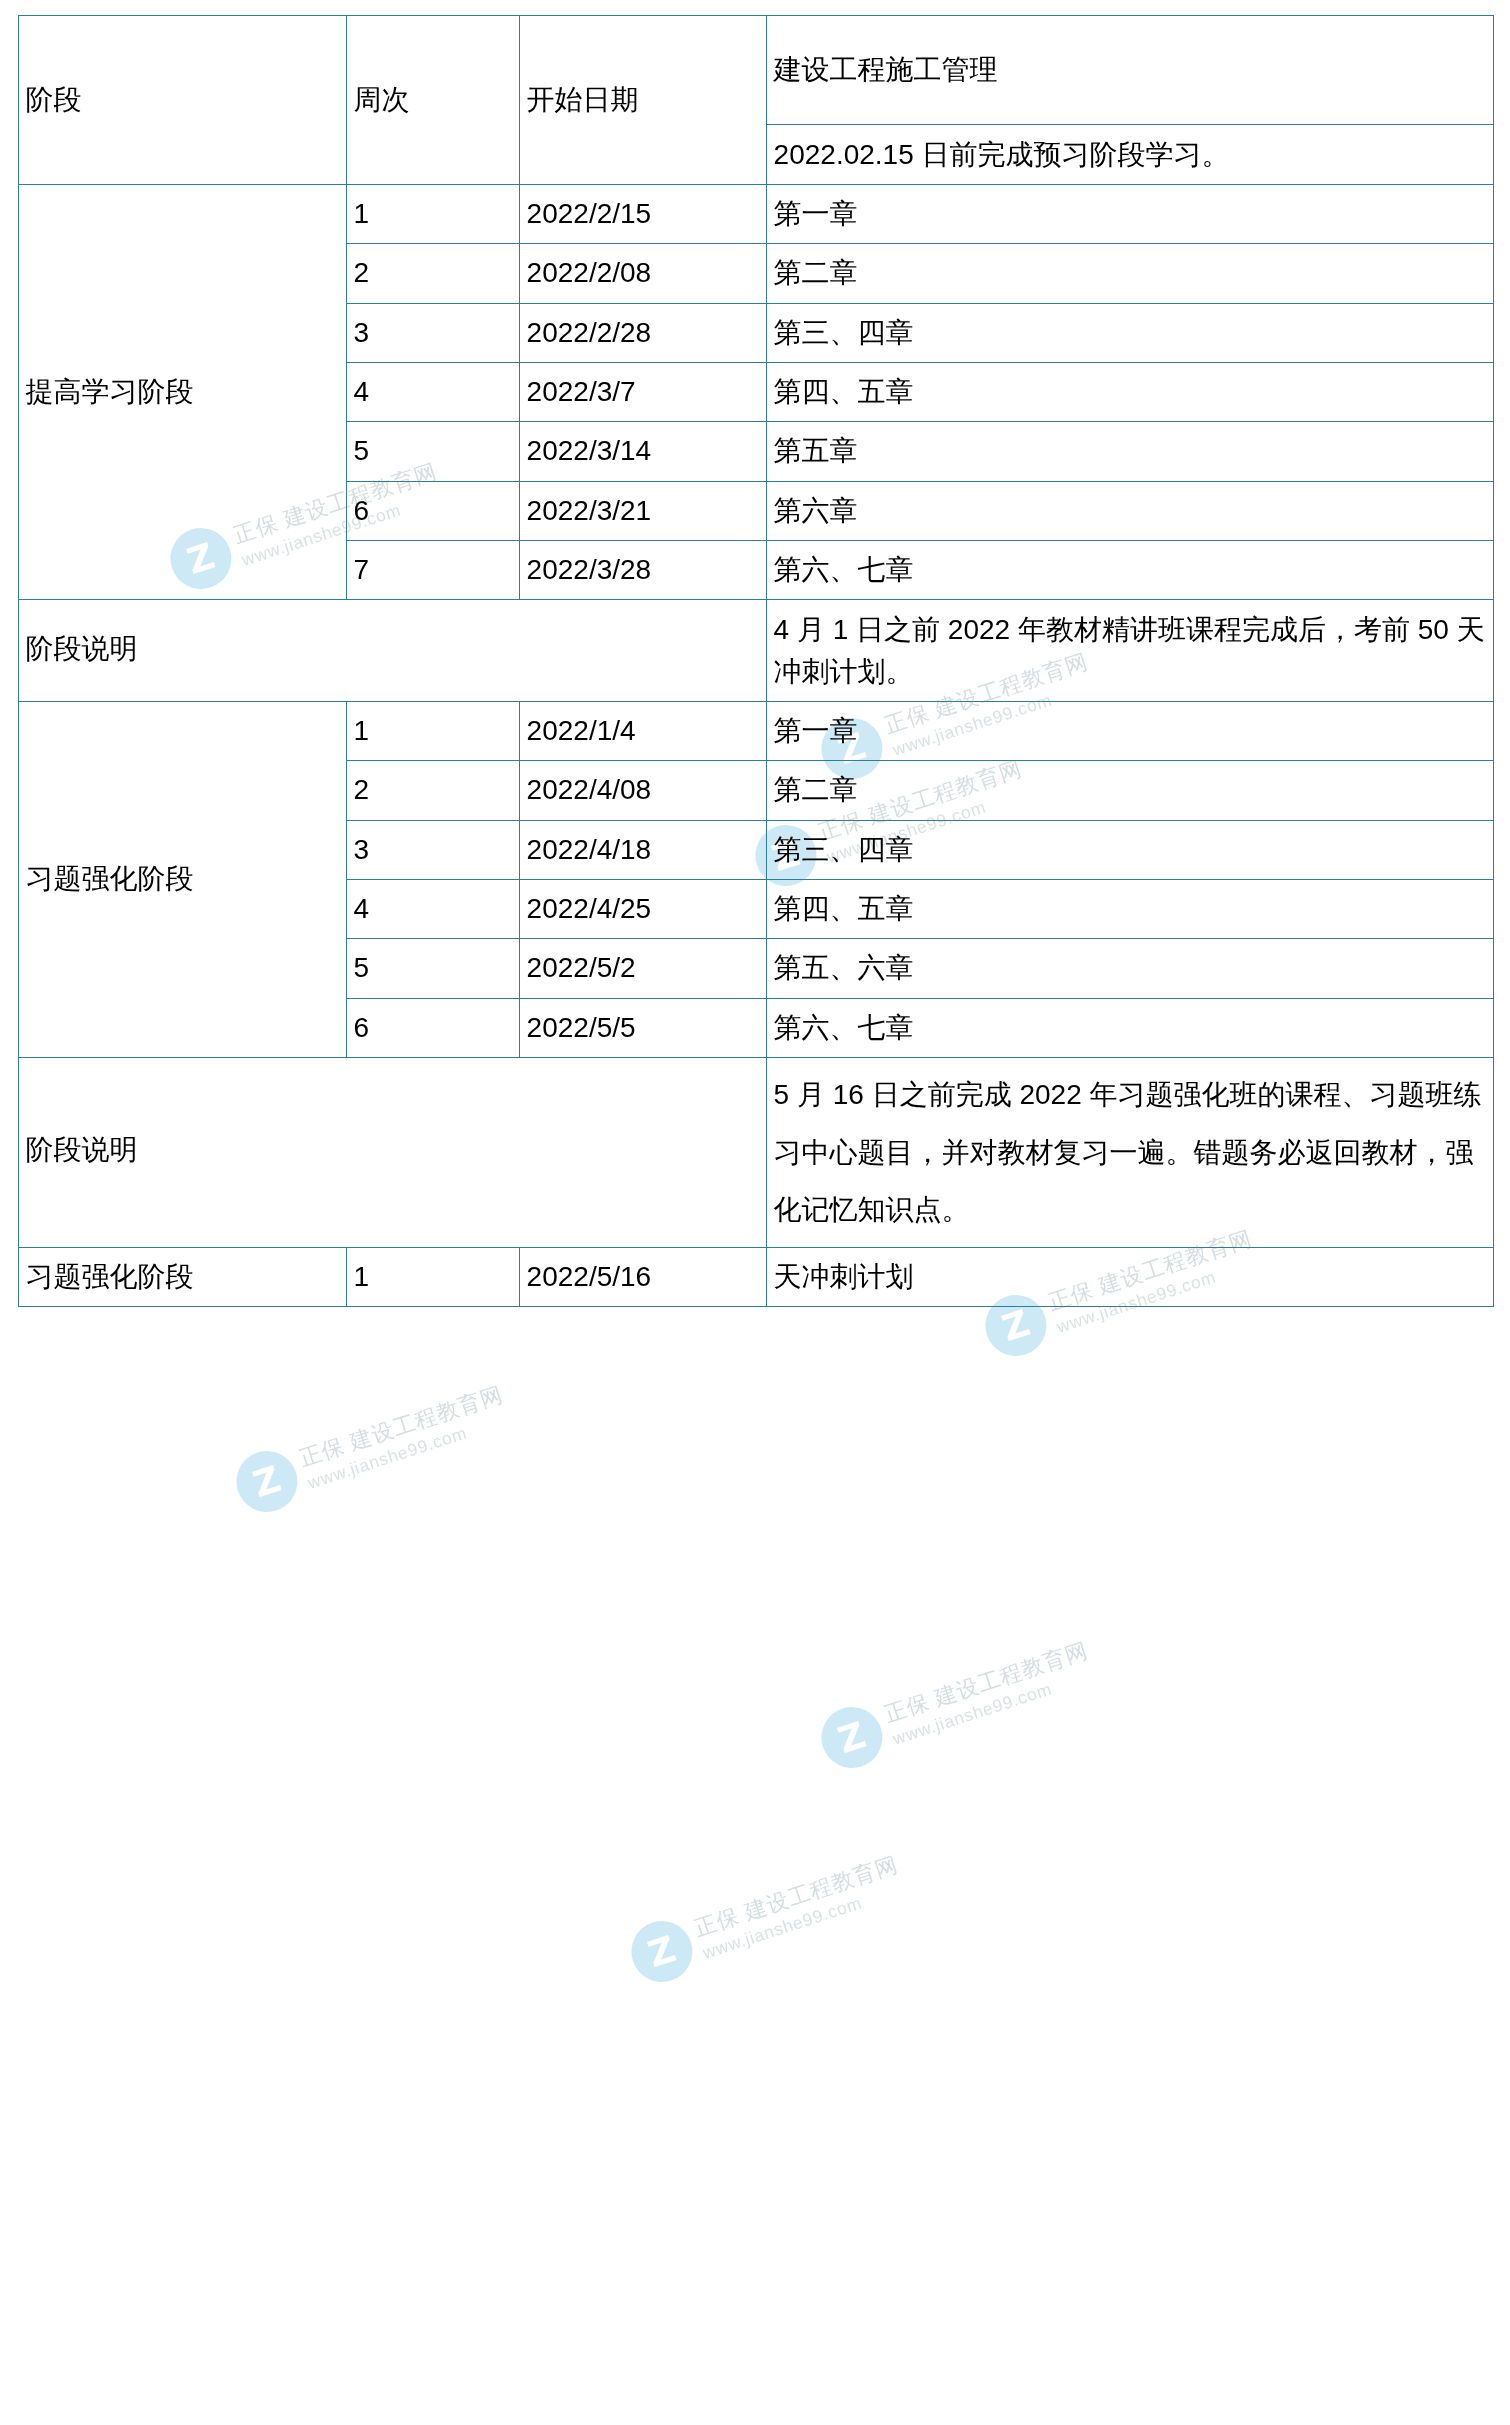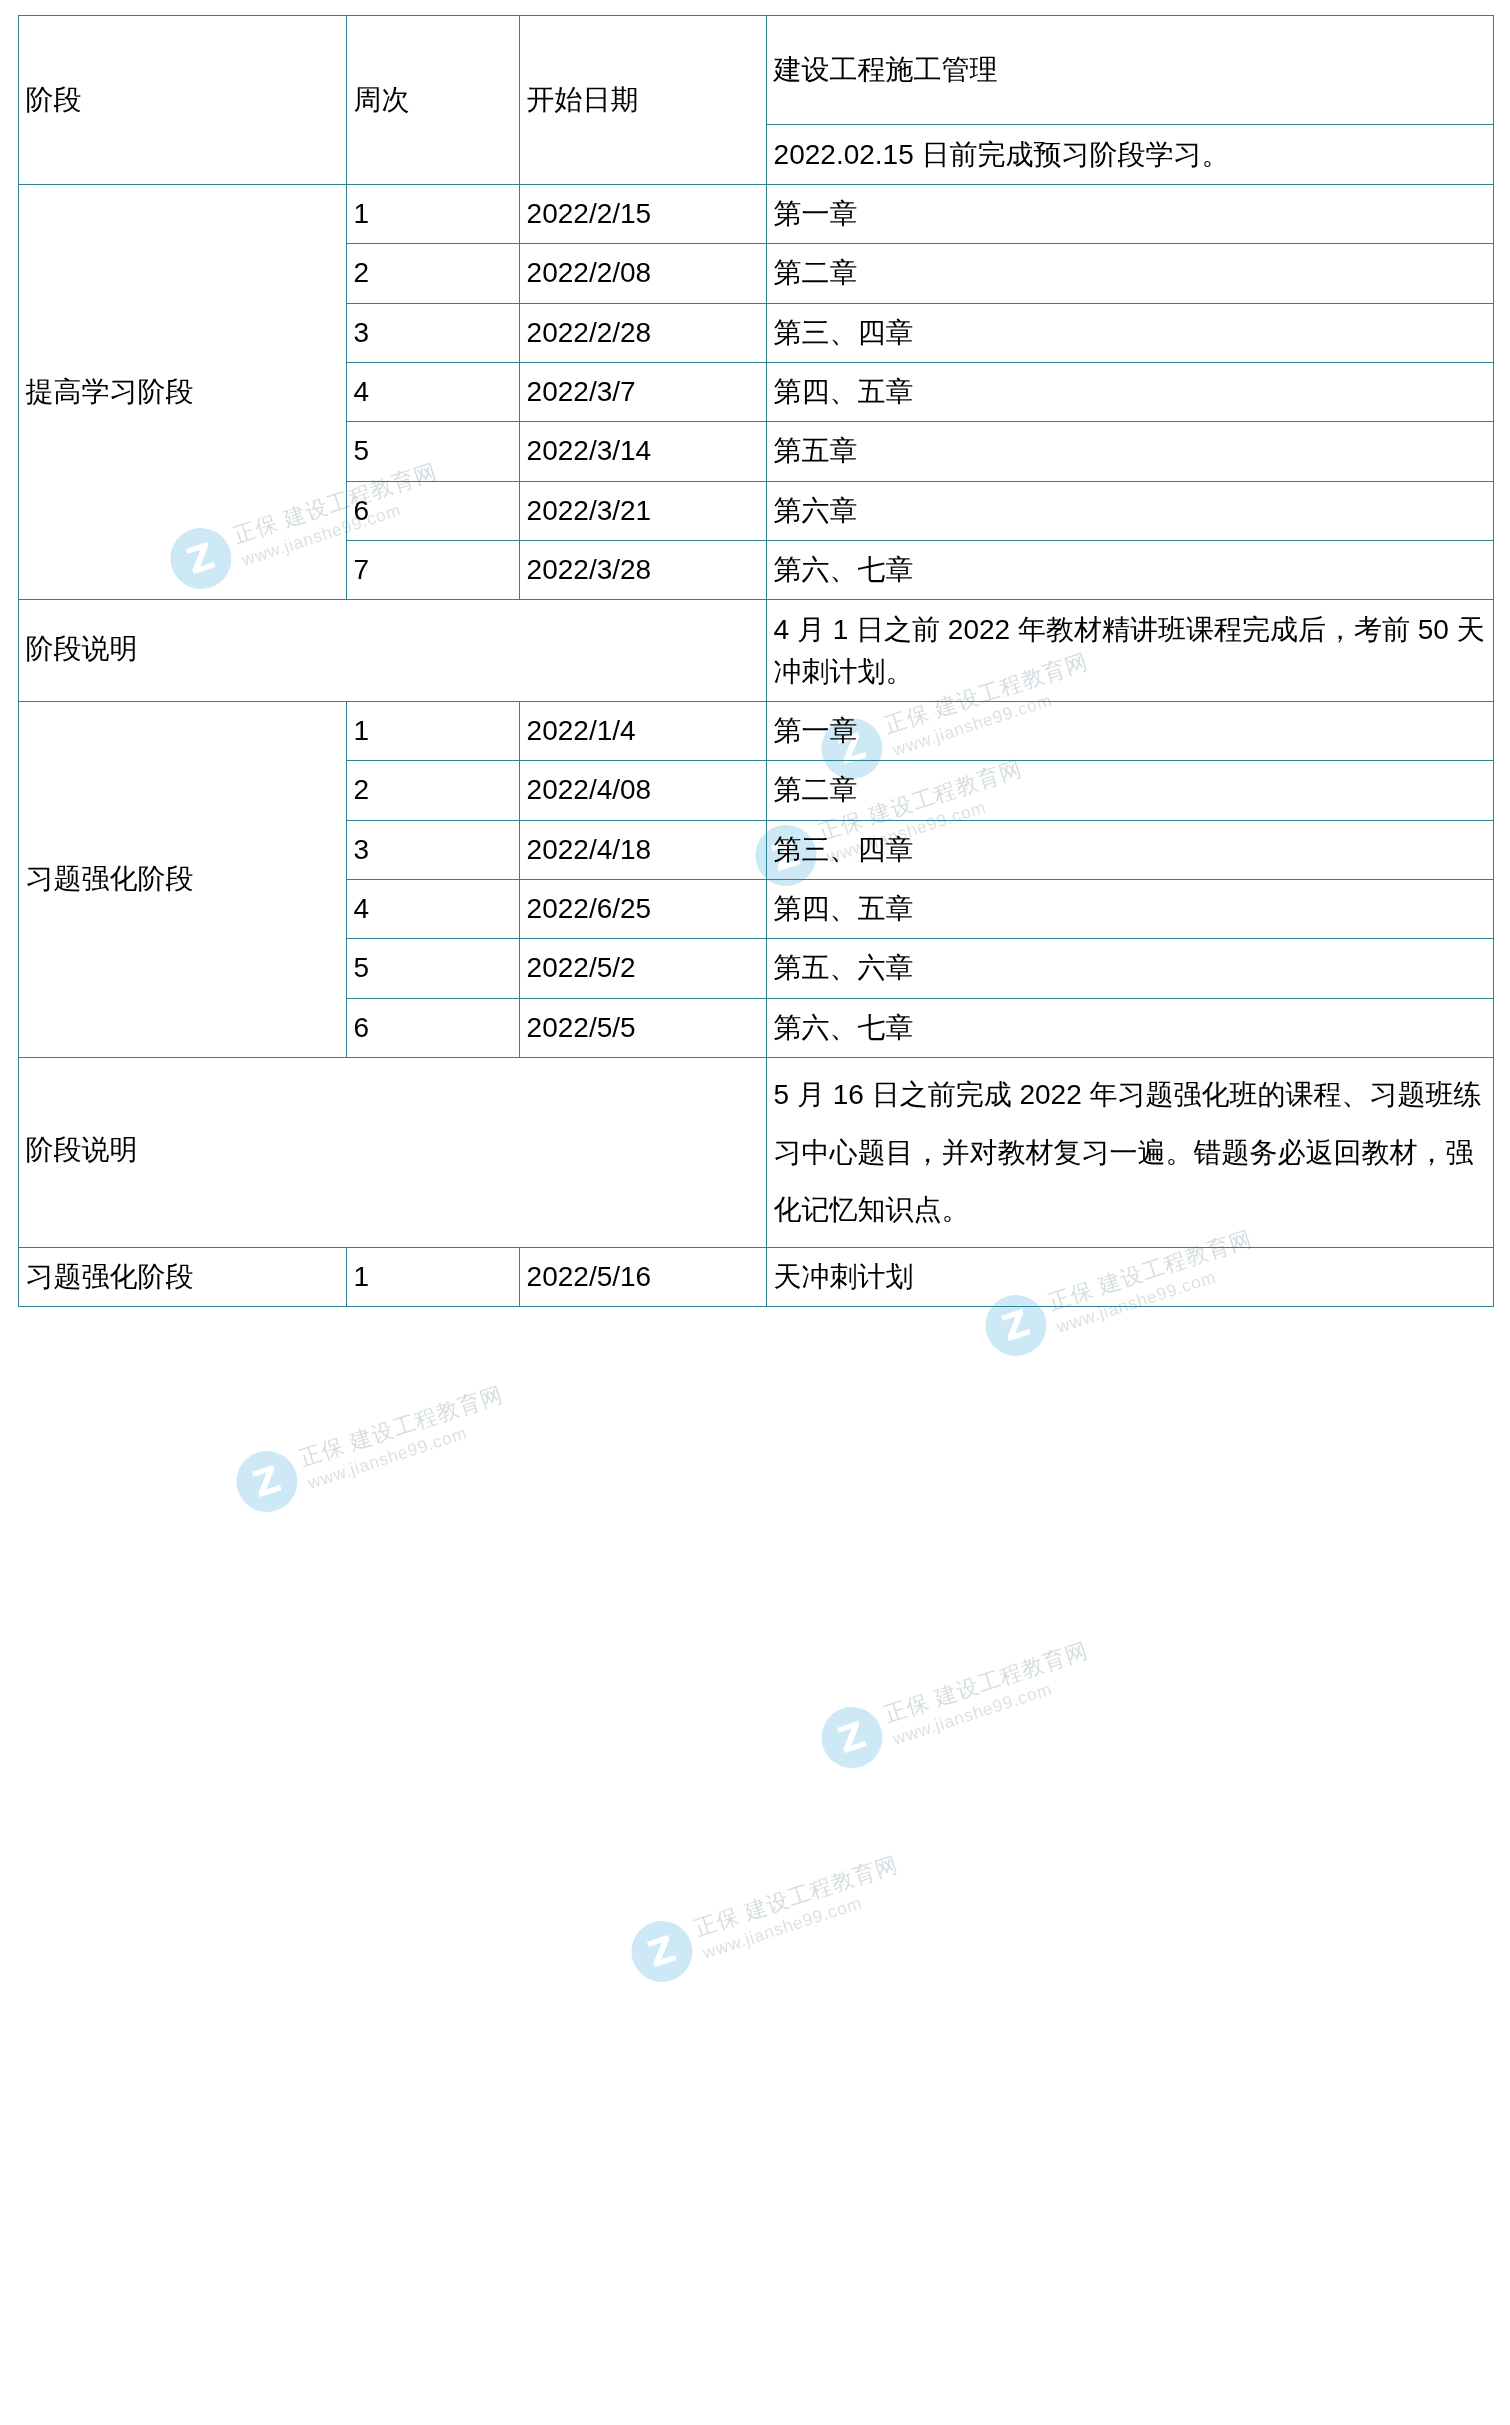--- a/index.html
+++ b/index.html
@@ -274,21 +274,21 @@
         <td class="date-cell">2022/4/08</td>
         <td class="chapter-cell">第二章</td>
       </tr>
       <tr class="body-row">
         <td class="week-num">3</td>
         <td class="date-cell">2022/4/18</td>
         <td class="chapter-cell">第三、四章</td>
       </tr>
       <tr class="body-row">
         <td class="week-num">4</td>
-        <td class="date-cell">2022/6/25</td>
+        <td class="date-cell">2022/4/25</td>
         <td class="chapter-cell">第四、五章</td>
       </tr>
       <tr class="body-row">
         <td class="week-num">5</td>
         <td class="date-cell">2022/5/2</td>
         <td class="chapter-cell">第五、六章</td>
       </tr>
       <tr class="body-row">
         <td class="week-num">6</td>
         <td class="date-cell">2022/5/5</td>

